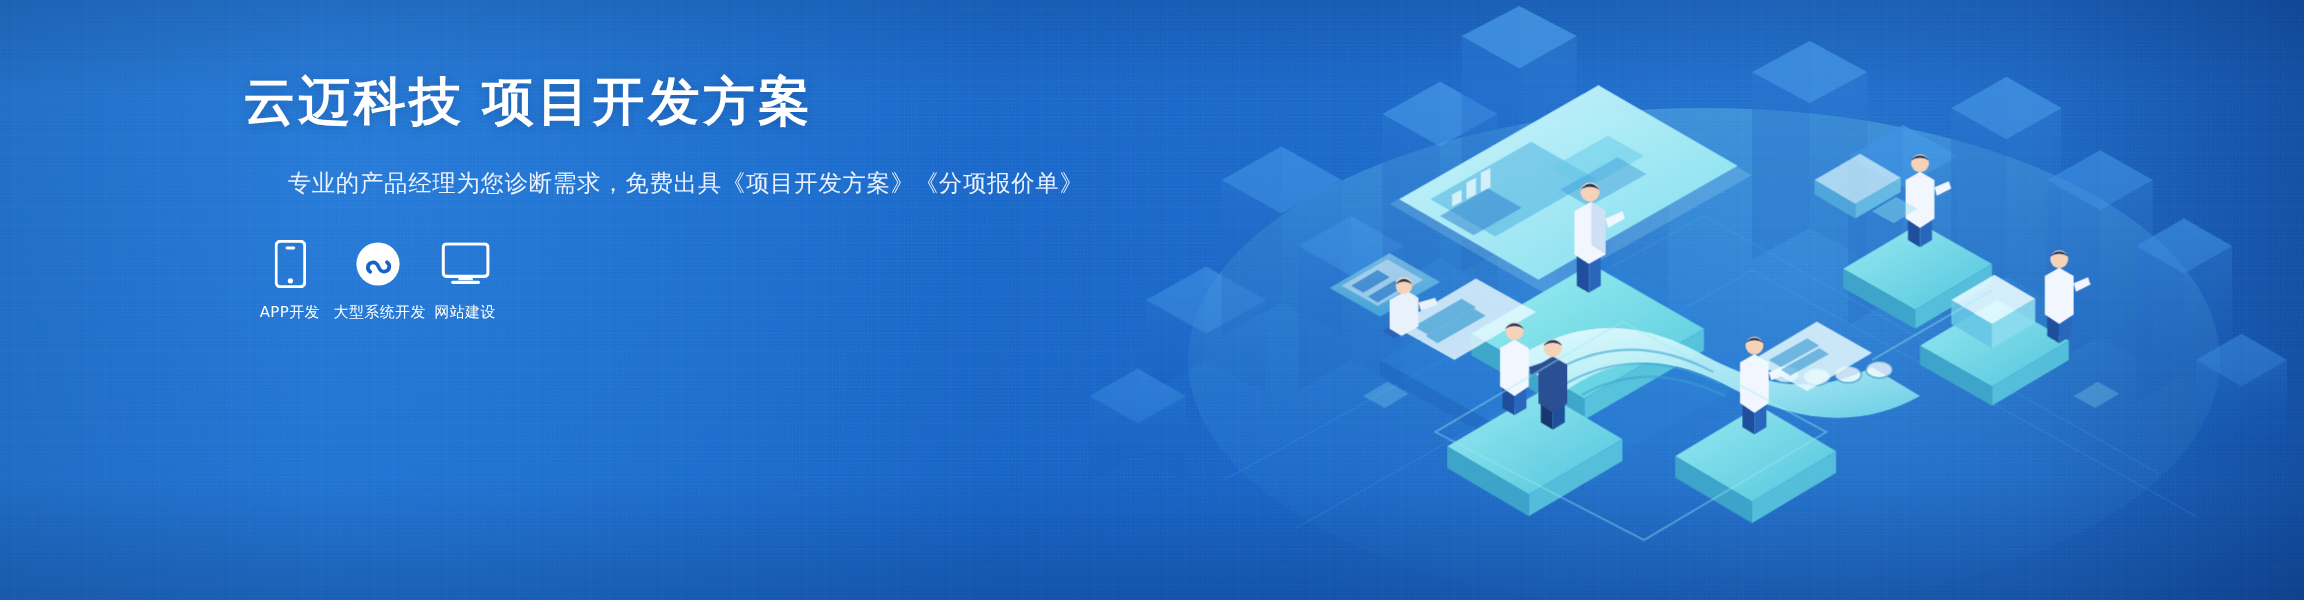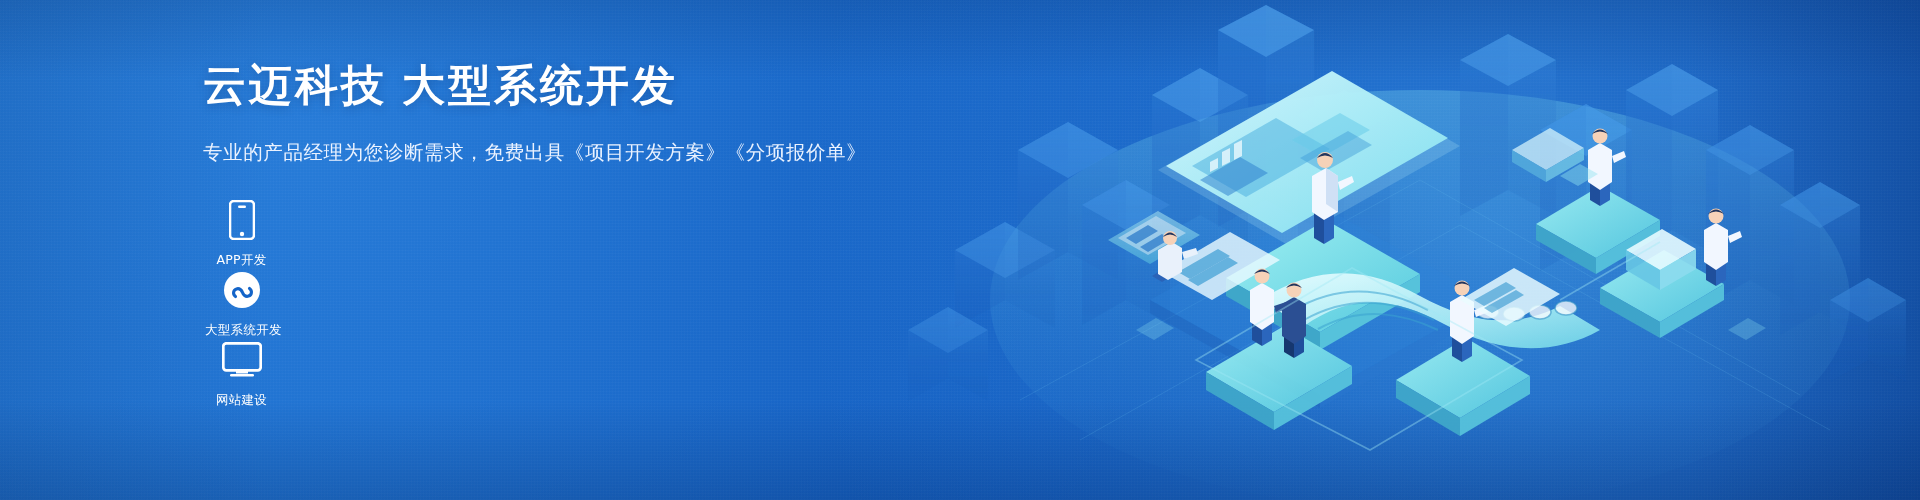--- a/index.html
+++ b/index.html
@@ -29,28 +29,28 @@
       linear-gradient(to right, rgba(0,20,60,.10) 0%, rgba(0,0,0,0) 14%, rgba(0,0,0,0) 88%, rgba(0,25,70,.16) 100%);
   }
 
   
   .copy{ position:absolute; left:203px; top:62px; width:700px; z-index:6; }
   .headline{
     font-size:43px; font-weight:bold; color:#ffffff; letter-spacing:3px;
     line-height:1.1; white-space:nowrap;
     text-shadow:0 2px 10px rgba(0,30,80,.25);
   }
-  .sub{ margin-top:27px; }
+  .sub{ margin-top:27px;text-align:right; }
   .sub-line{
     font-size:19.5px; color:#eaf2ff; line-height:1.75; letter-spacing:.6px; white-space:nowrap;
     font-family:"DejaVu Sans","Liberation Sans",sans-serif;
   }
 
   
-  .services{ display:flex; margin-top:29px; margin-left:2px;flex-direction:column; }
+  .services{ display:flex; margin-top:29px; margin-left:2px; }
   .svc{ width:73px; text-align:center; margin-right:0; }
   .svc-ico{ height:42px; display:flex; align-items:center; justify-content:center; }
   .svc-ico svg{ display:block; }
   .svc-label{
     margin-top:11px; font-size:12.5px; color:#ffffff; letter-spacing:.3px; white-space:nowrap;
     font-family:"DejaVu Sans","Liberation Sans",sans-serif;
   }
 
   
   .art{ position:absolute; right:0; top:0; width:1020px; height:500px; z-index:3; }
@@ -363,21 +363,21 @@
     <g stroke="#9fe8f5" stroke-opacity=".40" stroke-width="1.6" fill="none">
       <path d="M296 360 L452 268 L622 360 L470 450 Z"></path>
       <path d="M660 300 L760 242"></path>
     </g>
   </svg>
   </div>
 
   <div class="vign"></div>
 
   <div class="copy">
-    <div class="headline">云迈科技 大型系统开发</div>
+    <div class="headline">云迈科技 项目开发方案</div>
 
     <div class="sub">
       <div class="sub-line">专业的产品经理为您诊断需求，免费出具《项目开发方案》《分项报价单》</div>
     </div>
 
     <div class="services">
 
       <div class="svc">
         <div class="svc-ico">
           <svg width="26" height="40" viewBox="0 0 26 40">

